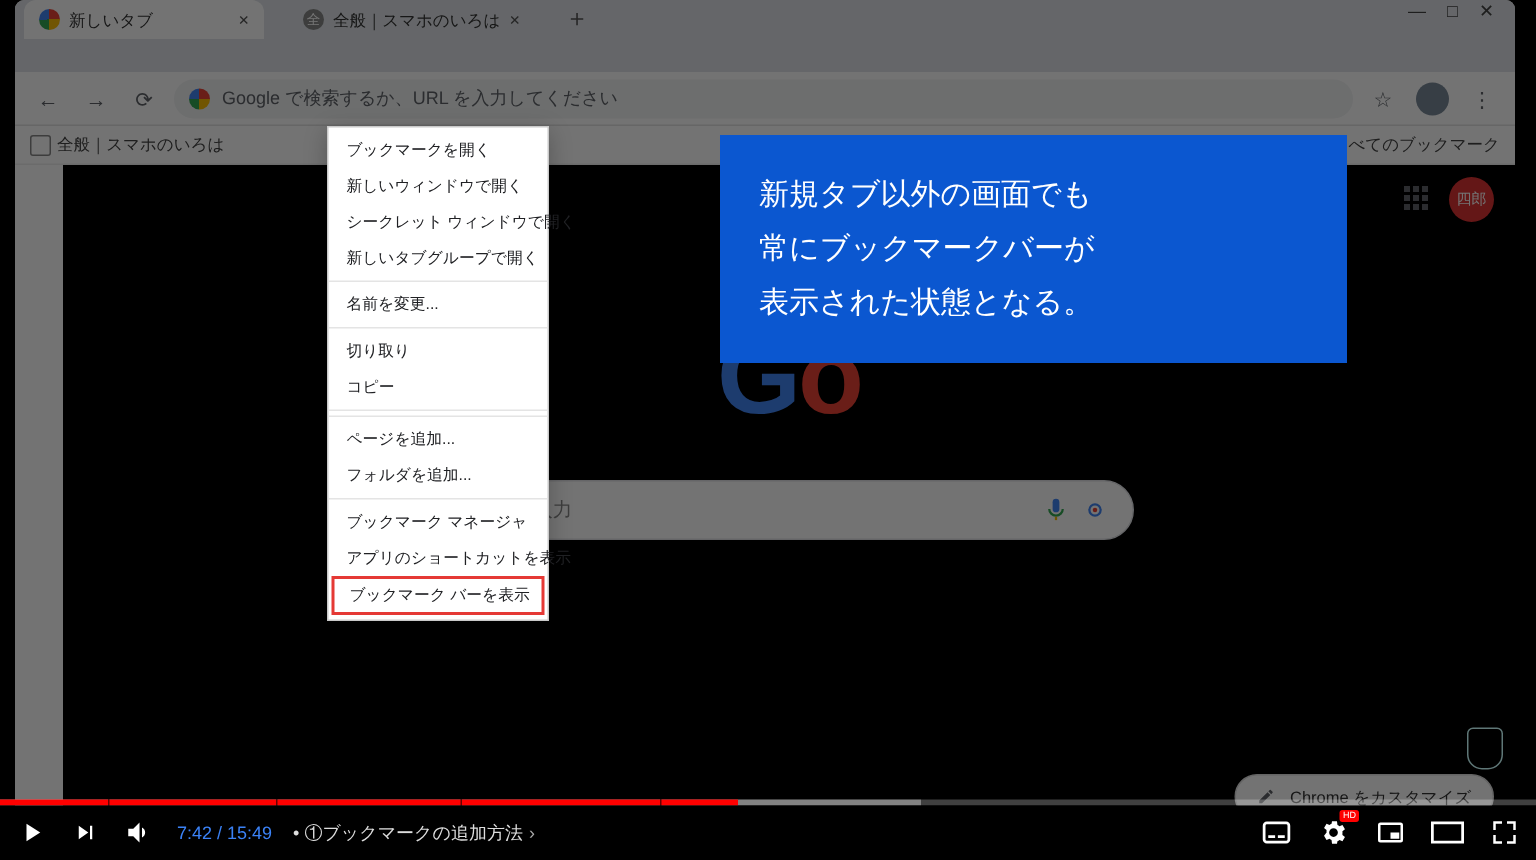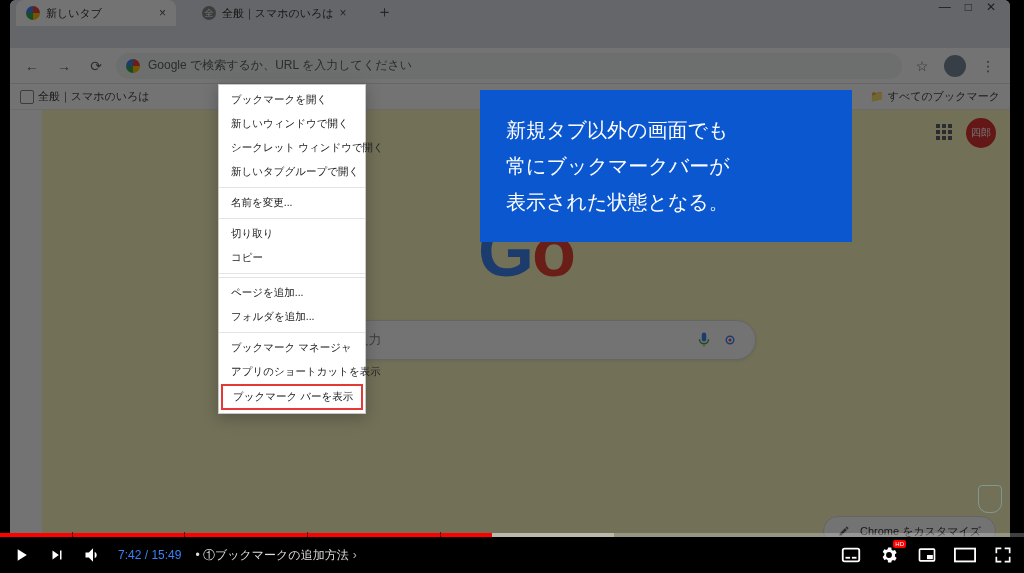--- a/index.html
+++ b/index.html
@@ -31,42 +31,42 @@
 .addr-right { display:flex; align-items:center; gap:10px; }
 .avatar { width:22px; height:22px; border-radius:50%; background:#7b8a99; }
 
 
 .bmbar { height: 26px; background:#fff; border-bottom:1px solid #eee; display:flex; align-items:center; padding:0 10px; font-size:11px; color:#444; }
 .bmbar .bmspacer { flex:1; }
 .bmbar .bmitem { display:flex; align-items:center; gap:4px; }
 .bmbar .bmicon { width:14px;height:14px; border:1px solid #888; border-radius:2px; }
 
 
-.content { position:relative; height: calc(100% - 30px - 36px - 26px); background:#fef9c3;margin-left:32px; }
+.content { position:relative; height: calc(100% - 30px - 36px - 26px); background:#000000;margin-left:32px; }
 .logo { position:absolute; left:50%; top:100px; transform:translateX(-50%); font-size:72px; font-weight:700; letter-spacing:-2px; color:#4285f4; }
 .logo span:nth-child(1){color:#4285f4}
 .logo span:nth-child(2){color:#ea4335}
 .logo span:nth-child(3){color:#4285f4}
 .searchbox { position:absolute; left:50%; top:210px; transform:translateX(-50%); width:460px; height:40px; background:#fff; border:1px solid #dfe1e5; border-radius:22px; display:flex; align-items:center; padding:0 16px; font-size:13px; color:#888; box-shadow:0 1px 4px rgba(0,0,0,0.1);}
 .searchbox .mic { margin-left:auto; width:18px; height:18px; }
 .searchbox .lens { width:18px; height:18px; margin-left:8px; }
 .apps-icon { position:absolute; right:56px; top:14px; width:18px; height:18px; display:grid; grid-template-columns:repeat(3,4px); grid-template-rows:repeat(3,4px); gap:2px; }
 .apps-icon i{background:#5f6368;}
 .profile-circle { position:absolute; right:14px; top:8px; width:30px; height:30px; border-radius:50%; background:#d33; color:#fff; display:flex; align-items:center; justify-content:center; font-size:10px; }
 .customize { position:absolute; right:14px; bottom:12px; height:30px; padding:0 14px; border:1px solid #ddd; border-radius:16px; background:#fff; font-size:11px; display:flex; align-items:center; gap:10px; color:#333; }
 .customize .pen { width:12px; height:12px; }
 
 
 .ctxmenu { position:absolute; left:218px; top:84px; width:148px; background:#fff; border:1px solid #c9c9c9; box-shadow:0 4px 14px rgba(0,0,0,0.25); font-size:10.5px; color:#202124; z-index:10; padding: 3px 0;}
 .ctxmenu .mi { padding:5px 12px; white-space:nowrap; }
 .ctxmenu hr { border:none; border-top:1px solid #e4e4e4; margin:3px 0; }
 .ctxmenu .boxed { border:2px solid #e53935; margin:0 2px; padding:4px 10px; }
 
 
-.callout-blue { position:absolute; left:480px; top:90px; width:372px; background:#0b57d0; color:#fff; font-size:20px; line-height:1.8; padding:22px 26px; z-index:12; font-weight:500; }
+.callout-blue { position:absolute; left:480px; top:90px; width:418px; background:#0b57d0; color:#fff; font-size:20px; line-height:1.8; padding:22px 26px; z-index:12; font-weight:500; }
 
 
 .callout-white { position:absolute; left:382px; top:355px; width:348px; background:#fff; border:2px solid #0b3a8f; z-index:12; padding:16px 10px; text-align:center; font-size:22px; color:#222; line-height:1.5;}
 .callout-white::before { content:""; position:absolute; left:-26px; bottom:-2px; width:0; height:0; border-top:32px solid transparent; border-right:28px solid #0b3a8f; }
 .callout-white::after { content:""; position:absolute; left:-22px; bottom:0; width:0; height:0; border-top:28px solid transparent; border-right:25px solid #fff; }
 
 
 .shield { position:absolute; right:22px; bottom:60px; width:24px; height:28px; border:1px solid #8aa; border-radius:4px 4px 10px 10px; opacity:.7; z-index:12; }
 
 

